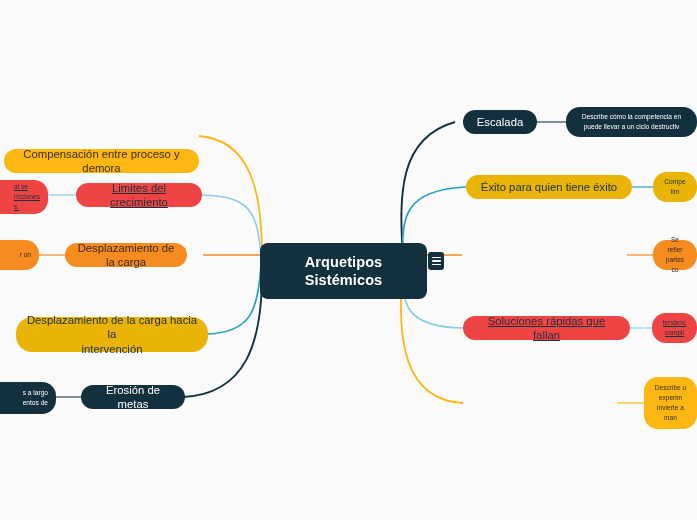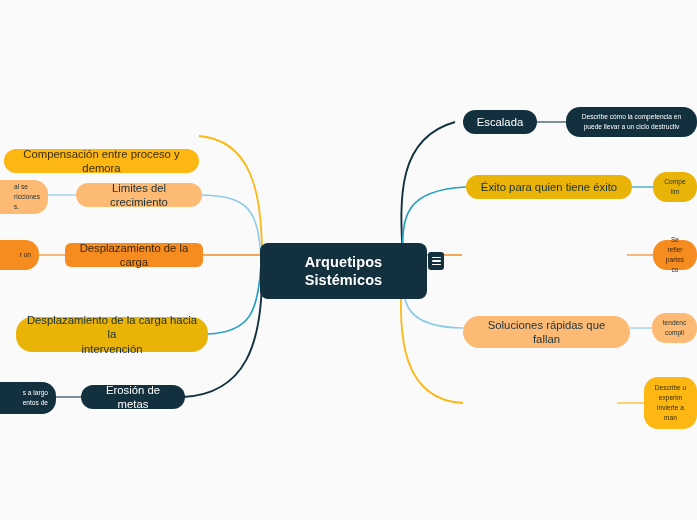--- a/index.html
+++ b/index.html
@@ -53,21 +53,21 @@
   .node.detail {
     font-size: 6.6px;
     border-radius: 14px;
     line-height: 1.55;
   }
 
   
   .c-navy   { background: #13303f; color: #ffffff; }
   .c-teal   { background: #eab308; color: #16313b; }
   .c-orange { background: #f68b1f; color: #3a2a12; }
-  .c-lblue  { background: #fdba74; color: #1b333d; }
+  .c-lblue  { background: #ef4444; color: #1b333d; text-decoration: underline; }
   .c-amber  { background: #fcb713; color: #3a2d0a; }
 
   
   #menu-handle {
     position: absolute;
     width: 16px; height: 18px;
     background: #13303f;
     border-radius: 3px;
     display: flex;
     flex-direction: column;
@@ -137,21 +137,21 @@
   <div class="node detail c-teal" style="left:653px; top:172px; width:44px; height:30px;">
     <span>Compe
 lim</span>
   </div>
 
   <div class="node detail c-orange" style="left:653px; top:240px; width:44px; height:30px;">
     <span>Se refier
 partes co</span>
   </div>
 
-  <div class="node topic c-lblue" style="left:463px; top:316px; width:167px; height:32px;align-items:center;">
+  <div class="node topic c-lblue" style="left:463px; top:316px; width:167px; height:24px;align-items:center;">
     <span>Soluciones rápidas que fallan</span>
   </div>
   <div class="node detail c-lblue" style="left:652px; top:313px; width:45px; height:30px;">
     <span>tendenc
 compli</span>
   </div>
 
   <div class="node detail c-amber" style="left:644px; top:377px; width:53px; height:52px;">
     <span>Describe u
 experim
@@ -165,21 +165,21 @@
 
   <div class="node topic c-lblue" style="left:76px; top:183px; width:126px; height:24px;">
     <span>Limites del crecimiento</span>
   </div>
   <div class="node detail c-lblue" style="left:-26px; top:180px; width:74px; height:34px; justify-content:flex-end; text-align:left; padding-right:8px;">
     <span>al se
 ricciones
 s.</span>
   </div>
 
-  <div class="node topic c-orange" style="left:65px; top:243px; width:138px; height:24px;border-radius:6px;">
+  <div class="node topic c-orange" style="left:65px; top:243px; width:122px; height:24px;">
     <span>Desplazamiento de la carga</span>
   </div>
   <div class="node detail c-orange" style="left:-28px; top:240px; width:67px; height:30px; justify-content:flex-end; text-align:left; padding-right:8px;">
     <span>r un</span>
   </div>
 
   <div class="node topic c-teal" style="left:16px; top:317px; width:192px; height:35px;">
     <span>Desplazamiento de la carga hacia la
 intervención</span>
   </div>

